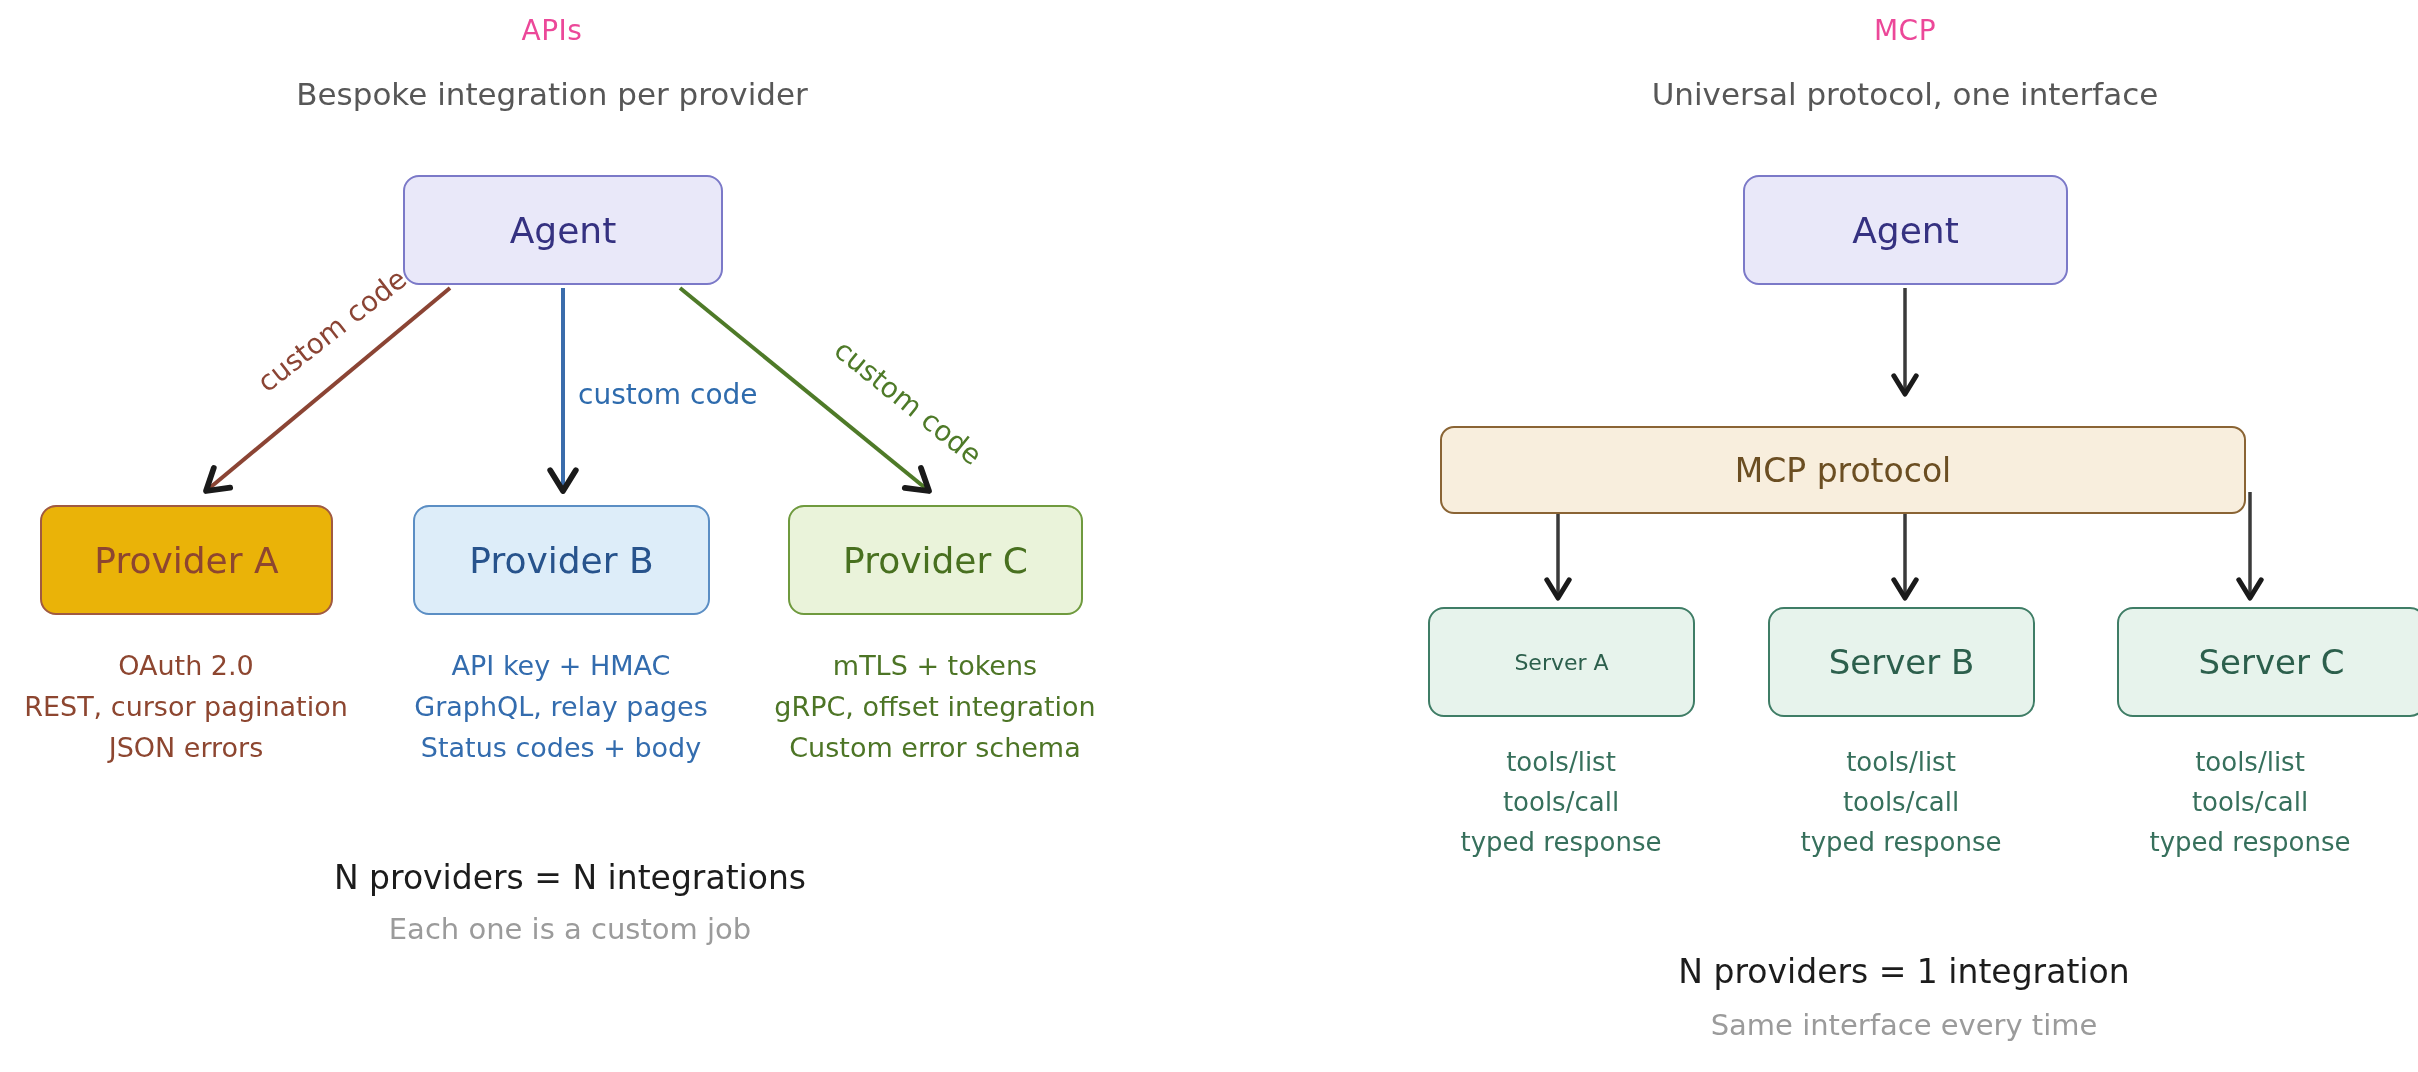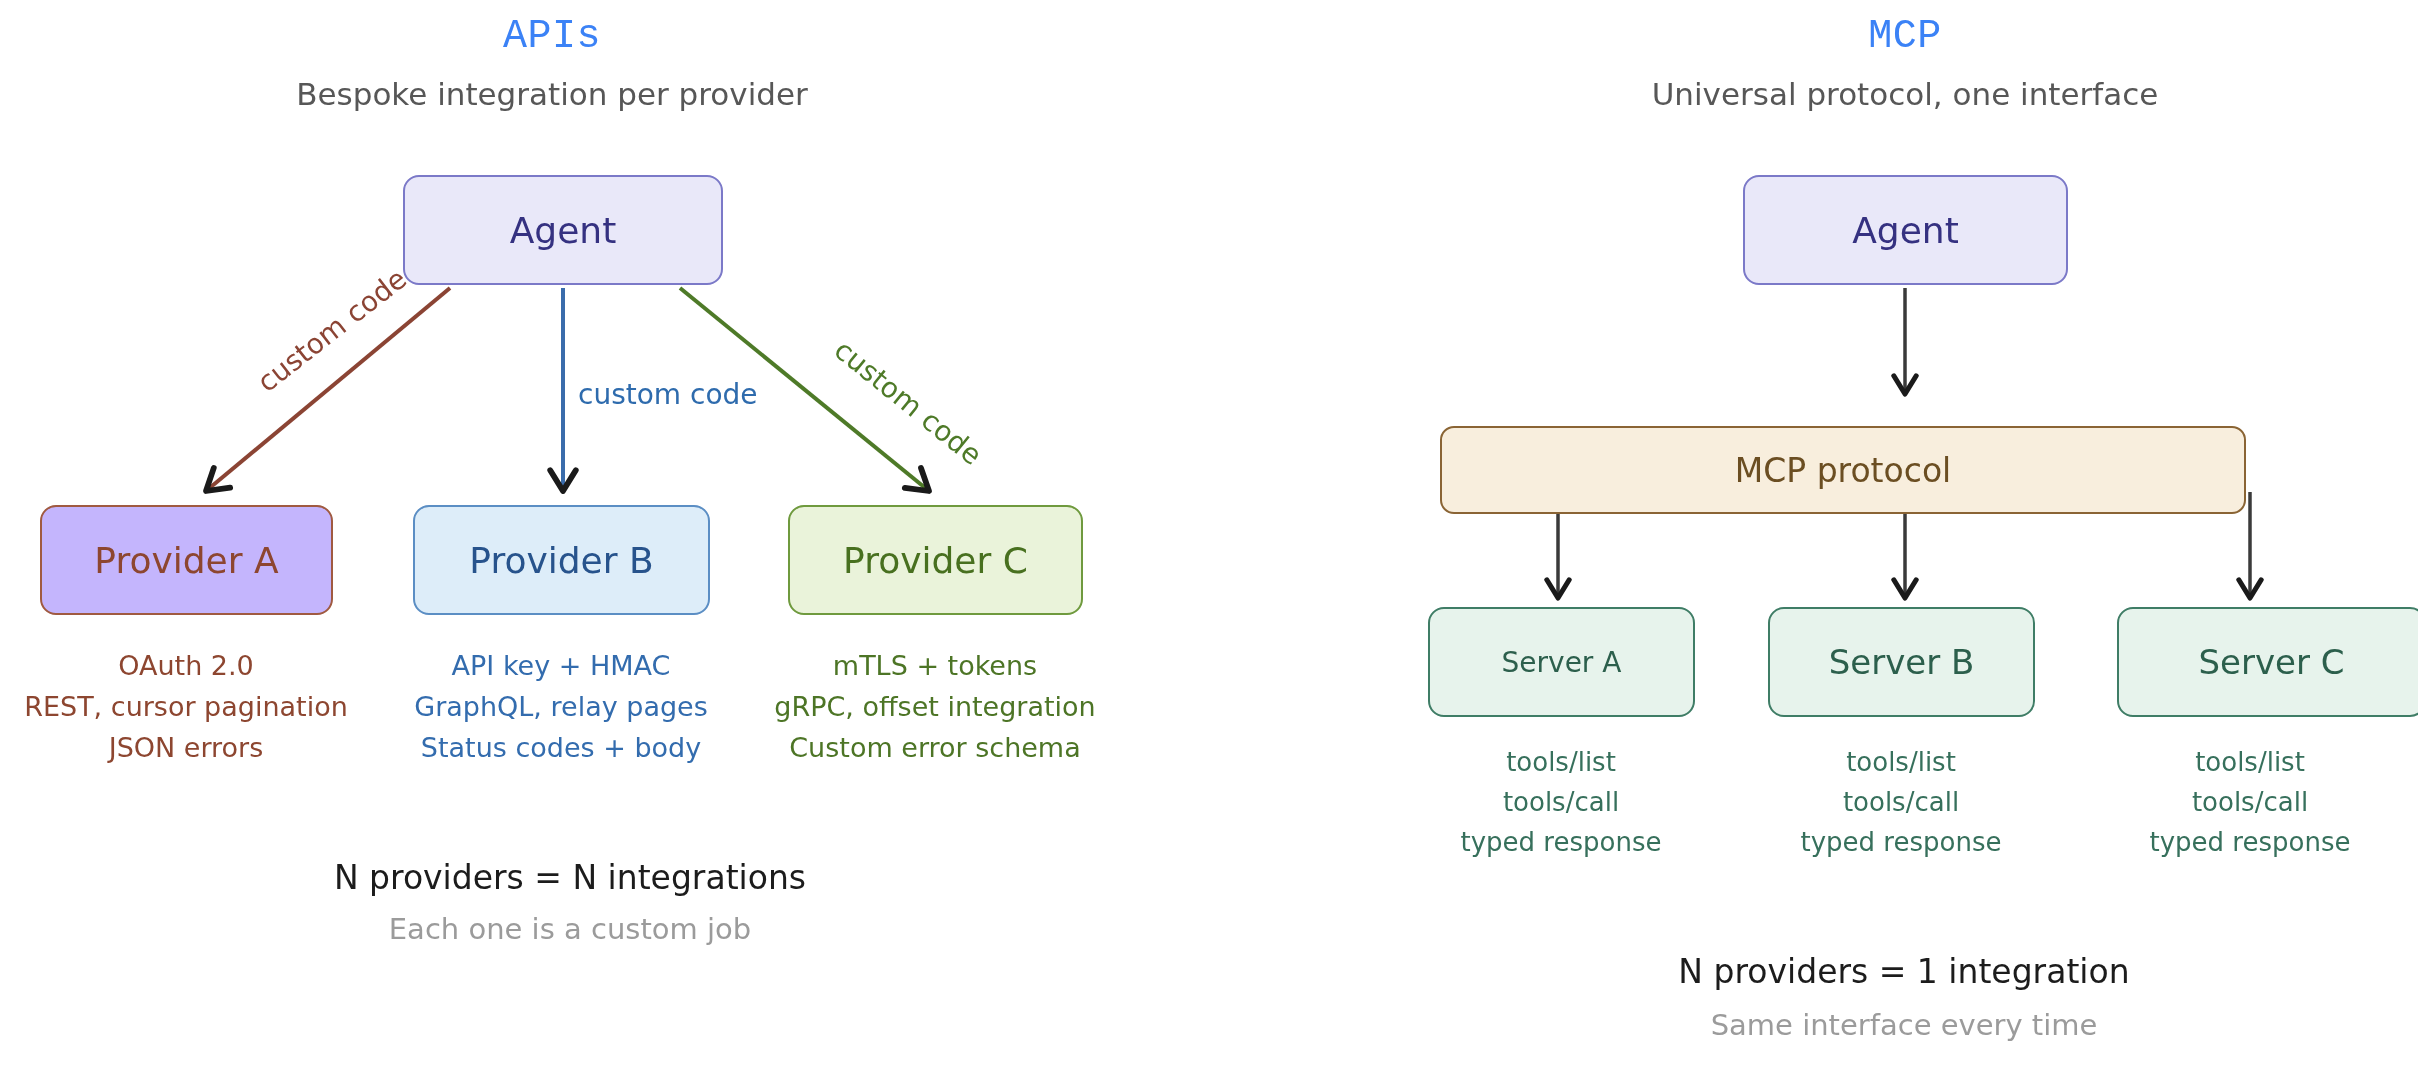--- a/index.html
+++ b/index.html
@@ -2,29 +2,29 @@
 <html><head>
 <meta charset="utf-8">
 <style>
   html,body{margin:0;padding:0;background:#ffffff;}
   #canvas{
     position:relative;width:2418px;height:1072px;background:#ffffff;
     font-family:"DejaVu Sans","Liberation Sans",sans-serif;overflow:hidden;
   }
   .abs{position:absolute;}
   .ctr{text-align:center;}
-  .title{font-size:40px;color:#3b82f6;letter-spacing:0.5px;font-family:Liberation Mono, monospace;}
+  .title{font-size:28px;color:#ec4899;letter-spacing:0.5px;}
   .subtitle{font-size:31px;color:#575757;}
   .box{
     position:absolute;display:flex;align-items:center;justify-content:center;
     border:2px solid;border-radius:16px;box-sizing:border-box;
   }
   .box-label{font-size:36px;}
   .agent-box{background:#e9e8f9;border-color:#7b79c8;color:#353181;justify-content:center;}
-  .provider-a-box{background:#c4b5fd;border-color:#a05a41;color:#8d4630;}
+  .provider-a-box{background:#eab308;border-color:#a05a41;color:#8d4630;}
   .provider-b-box{background:#ddedf9;border-color:#5b8ec4;color:#27538c;}
   .provider-c-box{background:#eaf3da;border-color:#6f9a3e;color:#48701f;}
   .protocol-box{background:#f8eedd;border-color:#8a6434;color:#6b4e22;border-radius:14px;}
   .server-box{background:#e7f3ec;border-color:#3f7d66;color:#2c5f4c;}
   .details{font-size:27px;line-height:41px;width:400px;text-align:center;}
   .details div{white-space:nowrap;}
   .det-a{color:#8d4630;}
   .det-b{color:#336cae;}
   .det-c{color:#4d7526;}
   .det-srv{color:#37705c;font-size:26px;line-height:40px;}
@@ -103,21 +103,21 @@
 
   <div class="box agent-box" style="left:1743px;top:175px;width:325px;height:110px;">
     <span class="box-label">Agent</span>
   </div>
 
   <div class="box protocol-box" style="left:1440px;top:426px;width:806px;height:88px;">
     <span class="box-label" style="font-size:33px;">MCP protocol</span>
   </div>
 
   <div class="box server-box" style="left:1428px;top:607px;width:267px;height:110px;">
-    <span class="box-label" style="font-size:28px;">Server A</span>
+    <span class="box-label" style="font-size:22px;">Server A</span>
   </div>
   <div class="box server-box" style="left:1768px;top:607px;width:267px;height:110px;">
     <span class="box-label" style="font-size:34px;">Server B</span>
   </div>
   <div class="box server-box" style="left:2117px;top:607px;width:309px;height:110px;">
     <span class="box-label" style="font-size:34px;">Server C</span>
   </div>
 
   <div class="abs details det-srv" style="left:1361px;top:742px;">
     <div>tools/list</div>

